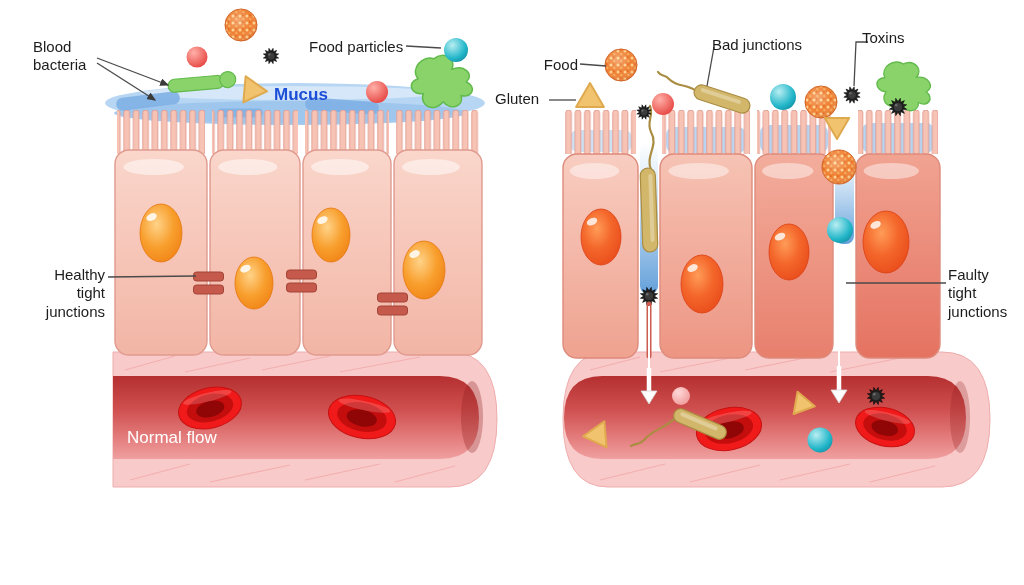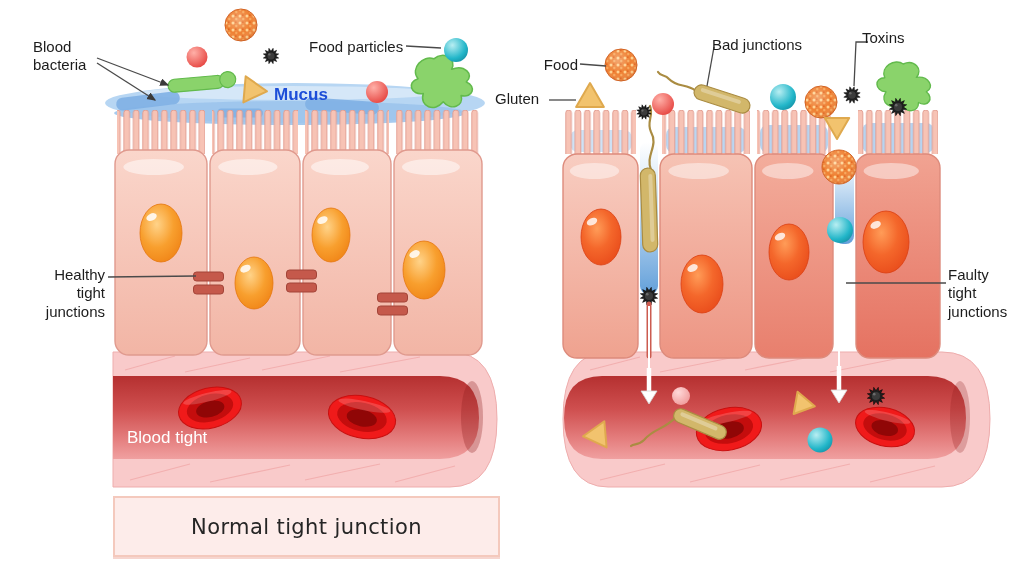--- a/index.html
+++ b/index.html
@@ -330,23 +330,22 @@
       </g>
   </svg>
 
   <div class="lbl" style="left:33px;top:38px">Blood
 bacteria</div>
   <div class="lbl" style="left:309px;top:38px">Food particles</div>
   <div class="lbl mucus" style="left:274px;top:85px">Mucus</div>
   <div class="lbl right" style="left:8px;top:266px;width:97px">Healthy
 tight
 junctions</div>
-  <div class="lbl white" style="left:127px;top:428px">Blood tight</div>
+  <div class="lbl white" style="left:127px;top:428px">Normal flow</div>
   <div class="lbl right" style="left:508px;top:56px;width:70px">Food</div>
   <div class="lbl" style="left:495px;top:90px">Gluten</div>
   <div class="lbl" style="left:712px;top:36px">Bad junctions</div>
   <div class="lbl" style="left:862px;top:29px">Toxins</div>
   <div class="lbl" style="left:948px;top:266px">Faulty
 tight
 junctions</div>
 
-  <div class="caption" id="capL">Normal tight junction</div>
 </div>
 
 </body></html>

